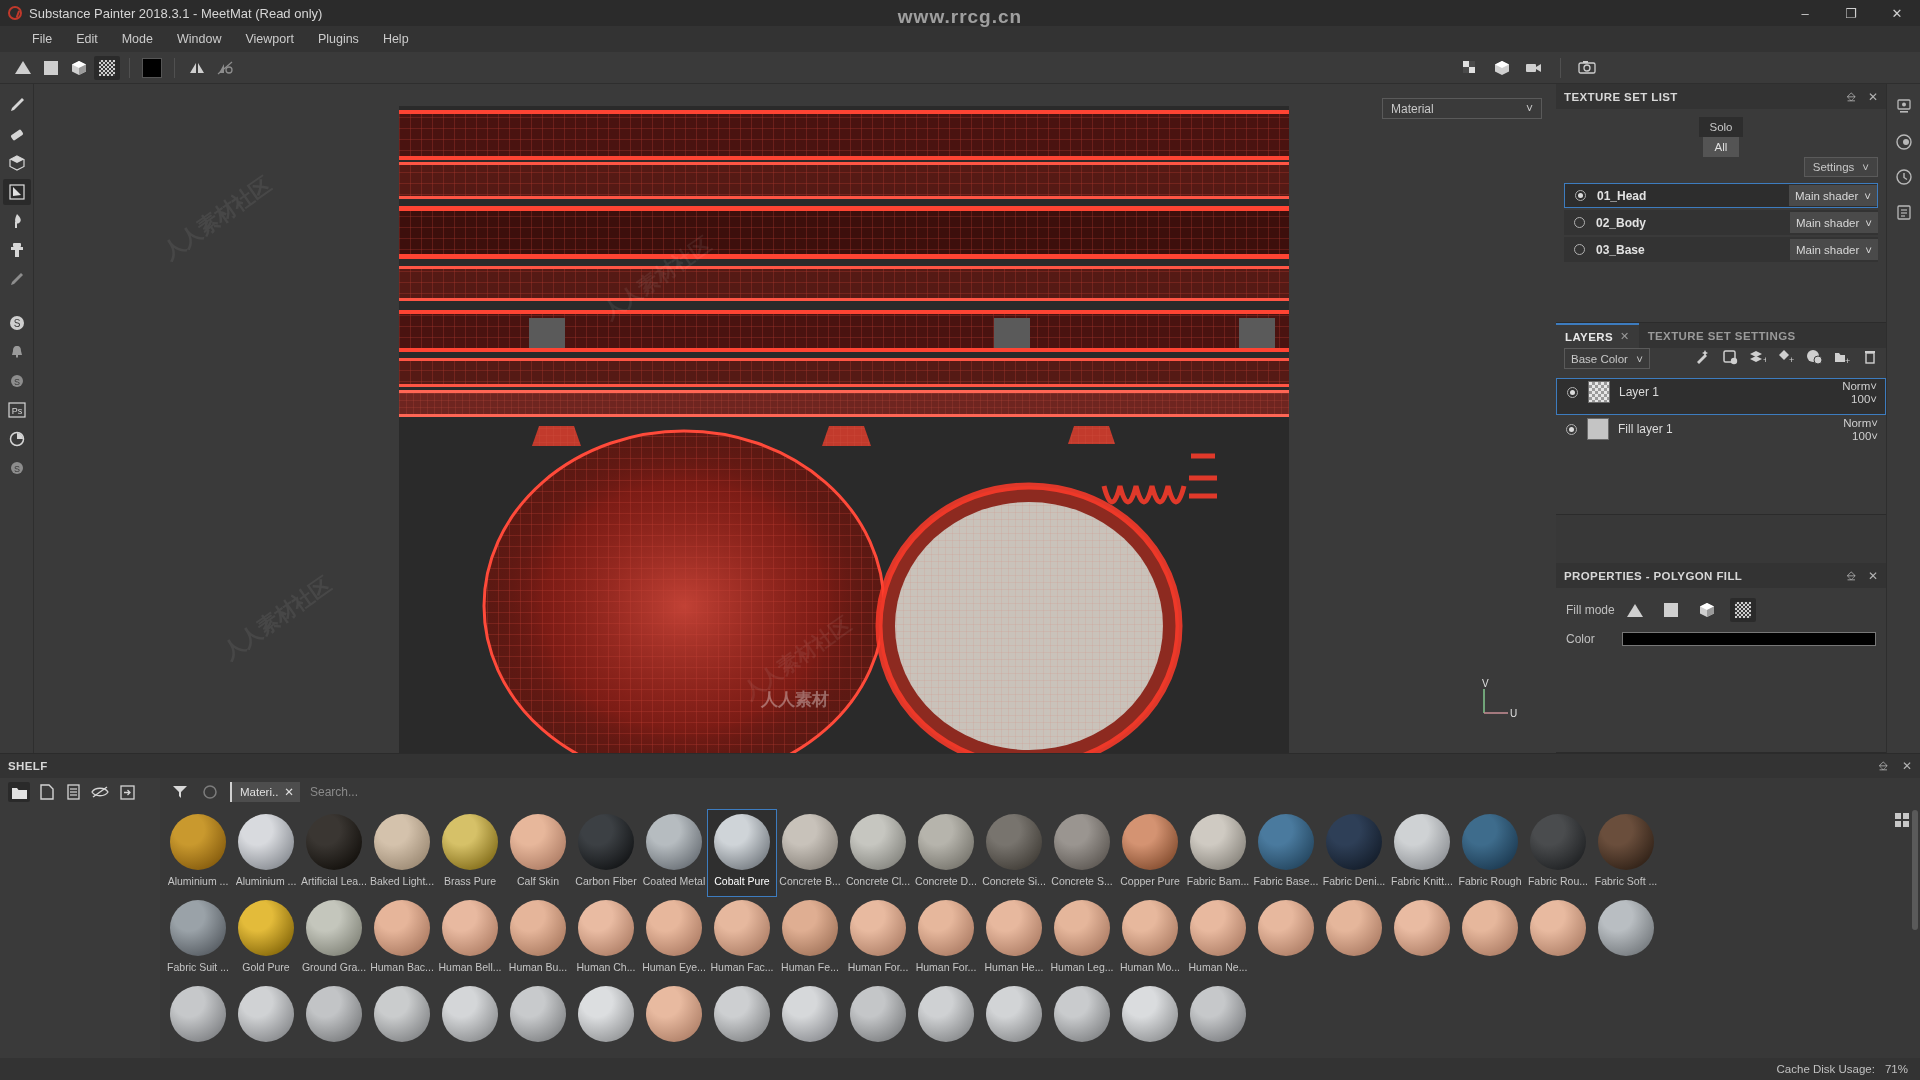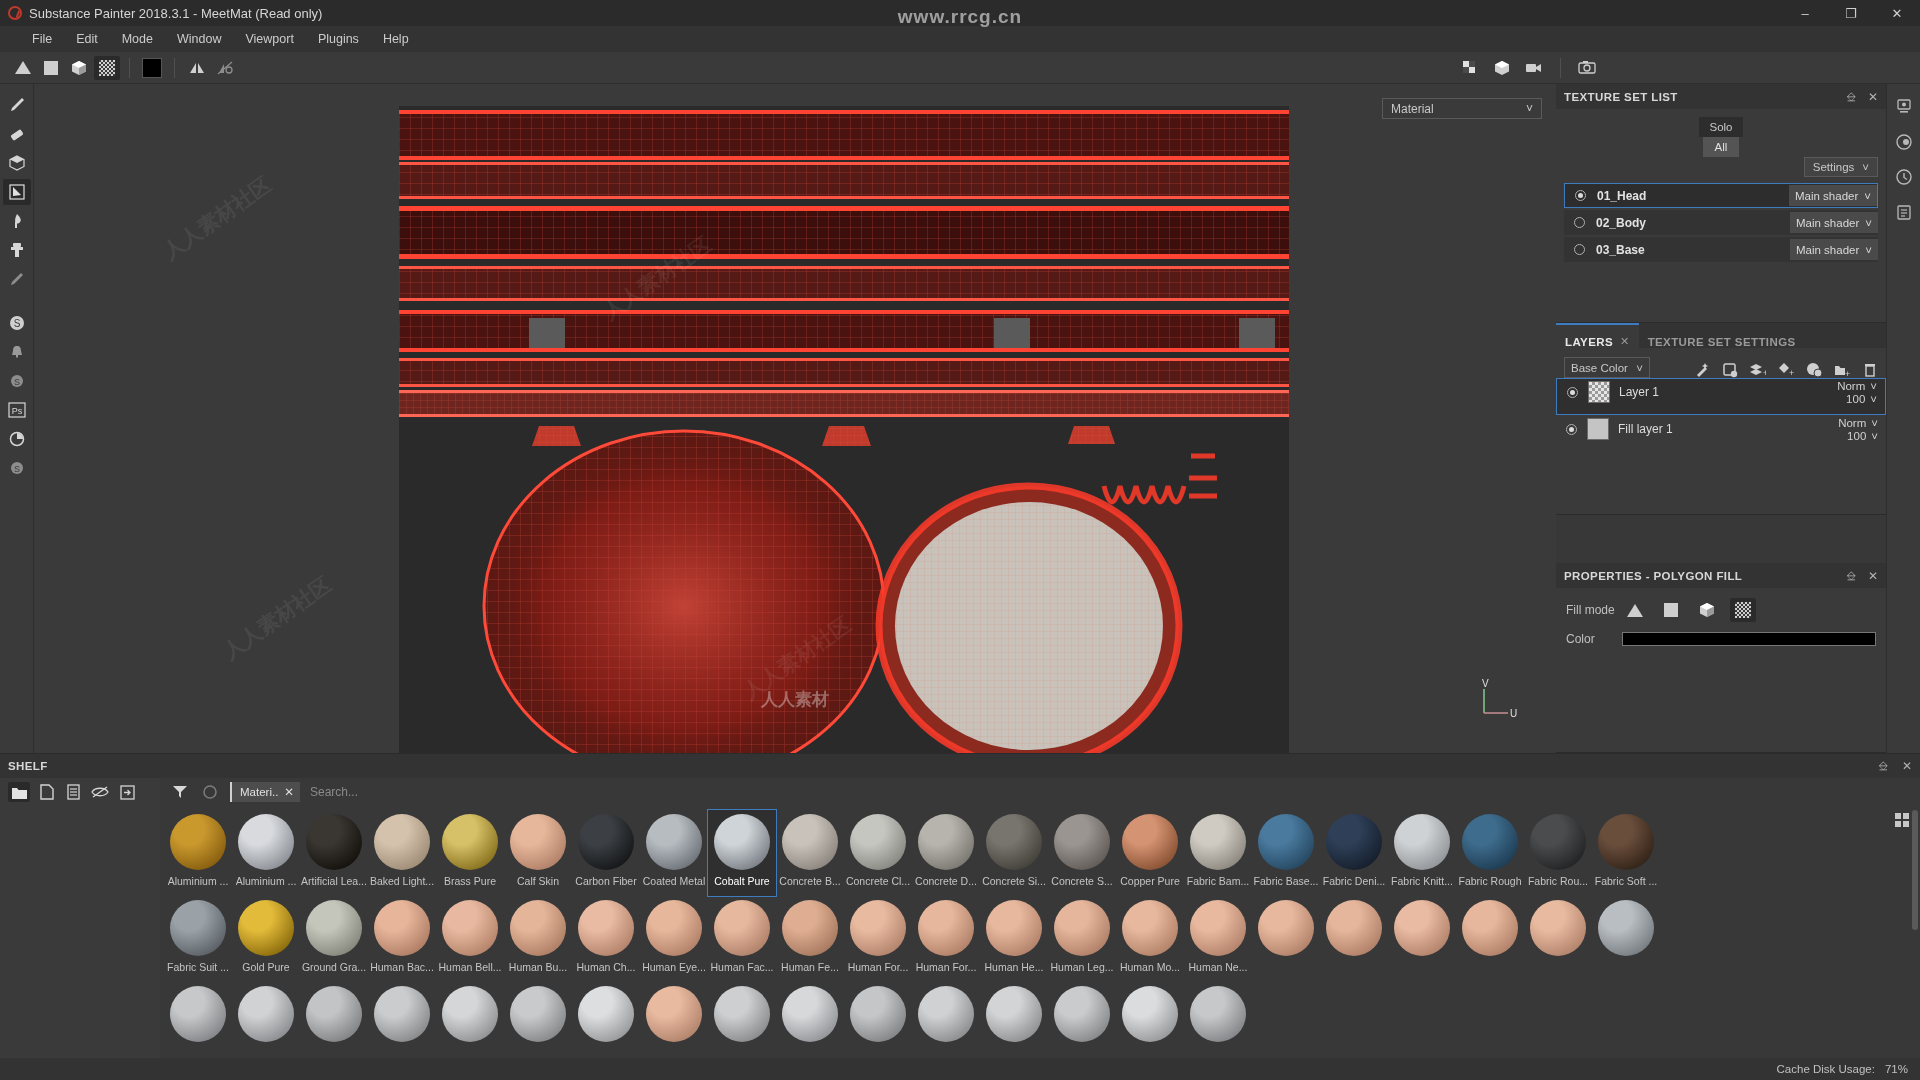--- a/index.html
+++ b/index.html
@@ -65,54 +65,54 @@
   .rightdock{ width:330px; background:#383838; display:flex; flex-direction:column; flex:none; }
   .rightrail{ width:34px; background:#3a3a3a; display:flex;flex-direction:column;align-items:center;padding-top:10px;gap:9px;flex:none;border-left:1px solid #2e2e2e;}
 
   .panel{ background:#3a3a3a; display:flex; flex-direction:column; border-bottom:1px solid #2b2b2b;}
   .panel-head{ height:25px; background:#333333; display:flex; align-items:center; padding:0 8px; flex:none;}
   .panel-title{ font-size:11.5px; font-weight:bold; letter-spacing:.4px; color:#d8d8d8;}
   .panel-head .ph-icons{ margin-left:auto; display:flex; gap:12px; align-items:center;}
   .ph-ic{ color:#b4b4b4; font-size:12px; line-height:1;}
 
   .tabrow{ height:25px; background:#333; display:flex; align-items:center; flex:none;}
-  .tab{ height:100%; display:flex;align-items:flex-end; padding:0 9px; font-size:11.5px; font-weight:bold; letter-spacing:.4px; color:#9a9a9a;}
+  .tab{ height:100%; display:flex;align-items:center; padding:0 9px; font-size:11.5px; font-weight:bold; letter-spacing:.4px; color:#9a9a9a;}
   .tab.active{ color:#e8e8e8; background:#3a3a3a; border-top:2px solid #3d7cbf;}
   .tab .x{ margin-left:7px; font-weight:normal; font-size:11px; color:#9a9a9a;}
 
   
   .tsl-body{ padding:8px 8px 0 8px; height:213px; }
   .tsl-toolbar{ display:flex; align-items:center; margin-bottom:6px;flex-direction:column;}
   .solo-btn{ height:20px; padding:0 10px; background:#2d2d2d; display:flex;align-items:center; font-size:11.5px; color:#c8c8c8;}
   .all-btn{ height:20px; padding:0 12px; background:#545454; display:flex;align-items:center;font-size:11.5px;color:#e0e0e0;}
   .settings-btn{ margin-left:auto; height:20px; padding:0 8px; background:#434343; border:1px solid #5a5a5a;display:flex;align-items:center;gap:8px;font-size:11.5px;}
   .ts-row{ height:25px; display:flex; align-items:center; background:#333333; margin-bottom:2px; padding-left:10px;}
   .ts-row.sel{ background:#2d2d2d; border:1px solid #3d7cbf;}
   .radio{ width:11px;height:11px;border-radius:50%;border:1.5px solid #b0b0b0;flex:none;position:relative;}
   .radio.on:after{ content:"";position:absolute;left:2px;top:2px;width:5px;height:5px;border-radius:50%;background:#dcdcdc;}
   .ts-name{ margin-left:11px; font-size:12px; font-weight:bold; color:#e2e2e2;}
   .shader-sel{ margin-left:auto; height:21px; background:#4a4a4a; padding:0 6px; display:flex;align-items:center;gap:6px;font-size:11.5px;color:#d8d8d8;}
 
   
-  .layers-toolbar{ height:30px; display:flex; align-items:flex-end; padding:0 8px; gap:2px;}
+  .layers-toolbar{ height:30px; display:flex; align-items:flex-start; padding:0 8px; gap:2px;}
   .chan-sel{ height:21px;width:86px;background:#3a3a3a;border:1px solid #5a5a5a;display:flex;align-items:center;padding:0 6px;font-size:11.5px;}
   .chan-sel .chev{margin-left:auto;}
   .lt-icons{ margin-left:auto; display:flex; gap:11px; align-items:center;}
   .lt-ic{ width:17px;height:17px;display:flex;align-items:center;justify-content:center;}
 
   .layer-row{ height:37px; display:flex; align-items:center; padding:0 8px 9px 10px; background:#3a3a3a; position:relative;}
   .layer-row.sel{ background:#2f2f2f; border:1px solid #3d7cbf;}
   .layer-thumb{ width:22px;height:22px;margin-left:10px;border:1px solid #6a6a6a;flex:none;}
   .layer-thumb.checker{ background-image:linear-gradient(45deg,#9a9a9a 25%,transparent 25%,transparent 75%,#9a9a9a 75%),
                            linear-gradient(45deg,#9a9a9a 25%,transparent 25%,transparent 75%,#9a9a9a 75%);
                            background-size:6px 6px;background-position:0 0,3px 3px;background-color:#e6e6e6;}
   .layer-thumb.solid{ background:#c4c4c4;}
   .layer-name{ margin-left:9px; font-size:12px; color:#dcdcdc;}
   .layer-right{ margin-left:auto; display:flex;flex-direction:column;align-items:flex-end; gap:1px; font-size:11.5px; color:#d0d0d0;}
-  .layer-right div{ display:flex; gap:5px; align-items:flex-start;}
+  .layer-right div{ display:flex; align-items:flex-start;}
 
   
   .props-body{ padding:10px 10px 0 10px; }
   .prop-row{ display:flex; align-items:center; margin-bottom:10px; }
   .prop-label{ width:56px; font-size:12px; color:#c0c0c0;}
   .fill-modes{ display:flex; gap:10px; align-items:center;}
   .fm{ width:26px;height:24px;display:flex;align-items:center;justify-content:center;border-radius:2px;}
   .fm.active{ background:#2b2b2b;}
   .color-swatch{ flex:1; height:14px; background:#000; border:1px solid #777;}
 

